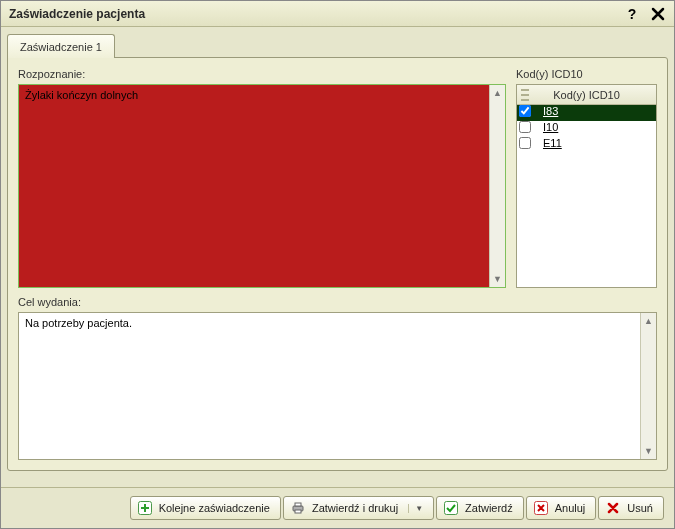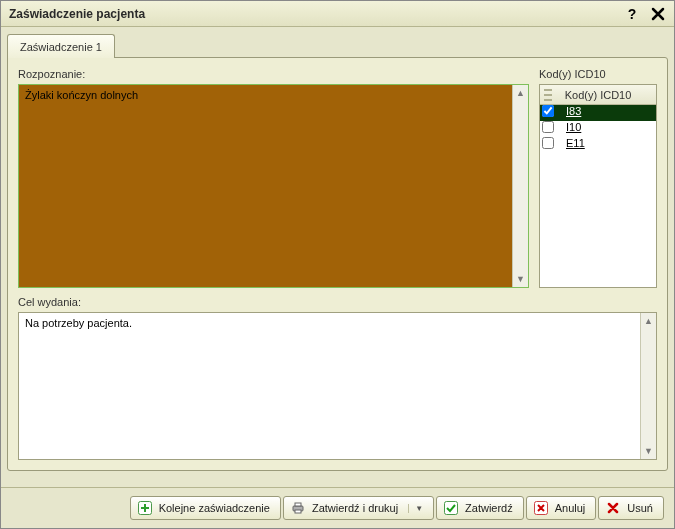--- a/index.html
+++ b/index.html
@@ -53,42 +53,42 @@
     display: flex; flex-direction: column; gap: 8px;
     overflow: hidden;
   }
 
   .row1 { display: flex; gap: 10px; height: 220px; }
   .field { display: flex; flex-direction: column; gap: 4px; }
   .field-label { color: #333; }
   .textarea-wrap { position: relative; flex: 1; }
   .textarea-wrap textarea {
     width: 100%; height: 100%;
-    background: #a16207;
+    background: #b91c1c;
     border: 1px solid #7fbf5a;
     padding: 4px 20px 4px 6px;
     font-family: inherit; font-size: 11px;
     resize: none; color: #000;
   }
   .textarea-wrap.plain textarea { background: #fff; border: 1px solid #a0a080; }
   .fake-scroll {
     position: absolute; top: 1px; right: 1px; bottom: 1px; width: 16px;
     background: #f0f0e6; border-left: 1px solid #c8c8b0;
   }
   .fake-scroll .arrow {
     position: absolute; left: 0; right: 0; height: 16px;
     display: flex; align-items: center; justify-content: center;
     color: #777; font-size: 9px; line-height: 1; user-select: none;
   }
   .fake-scroll .arrow.up { top: 0; }
   .fake-scroll .arrow.down { bottom: 0; }
 
   .diag { flex: 1; display: flex; flex-direction: column; }
 
-  .icd { width: 118px; display: flex; flex-direction: column; }
+  .icd { width: 141px; display: flex; flex-direction: column; }
   .icd-box {
     flex: 1; border: 1px solid #a0a080; background: #fff; overflow: hidden;
     display: flex; flex-direction: column;
   }
   .icd-head {
     height: 20px; background: linear-gradient(#f6f6e8,#e6e6cc);
     border-bottom: 1px solid #b8b898;
     display: flex; align-items: center; justify-content: center;
     font-size: 11px; color: #333;
     position: relative;

